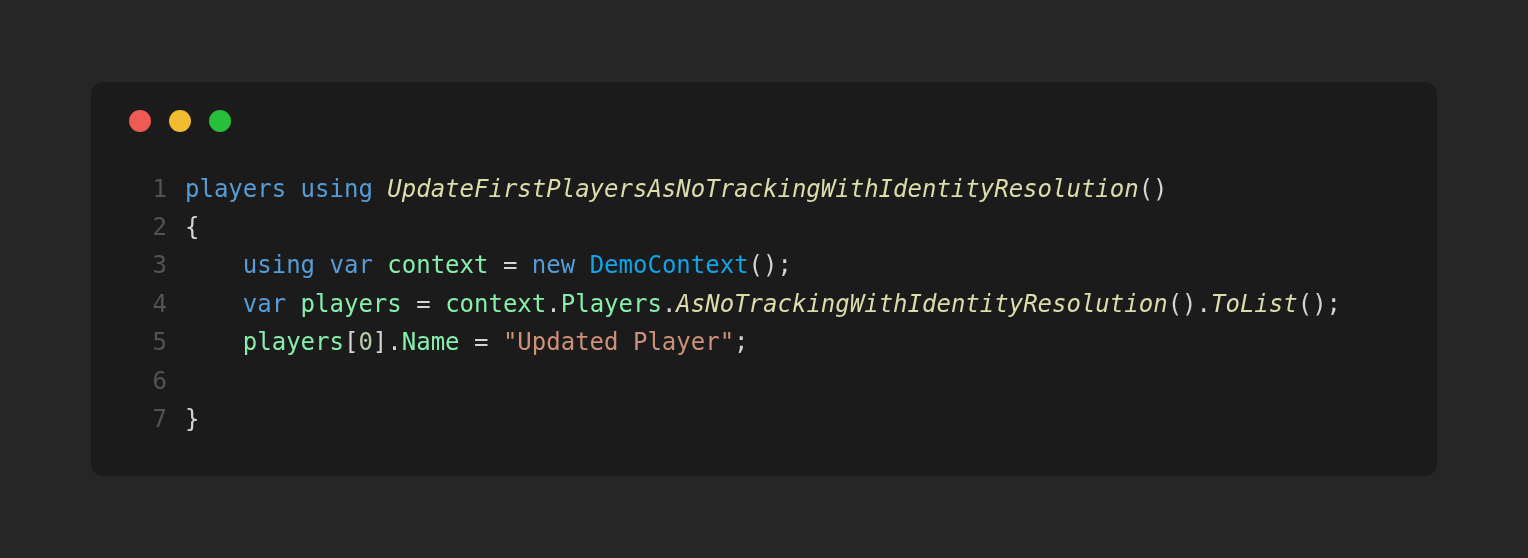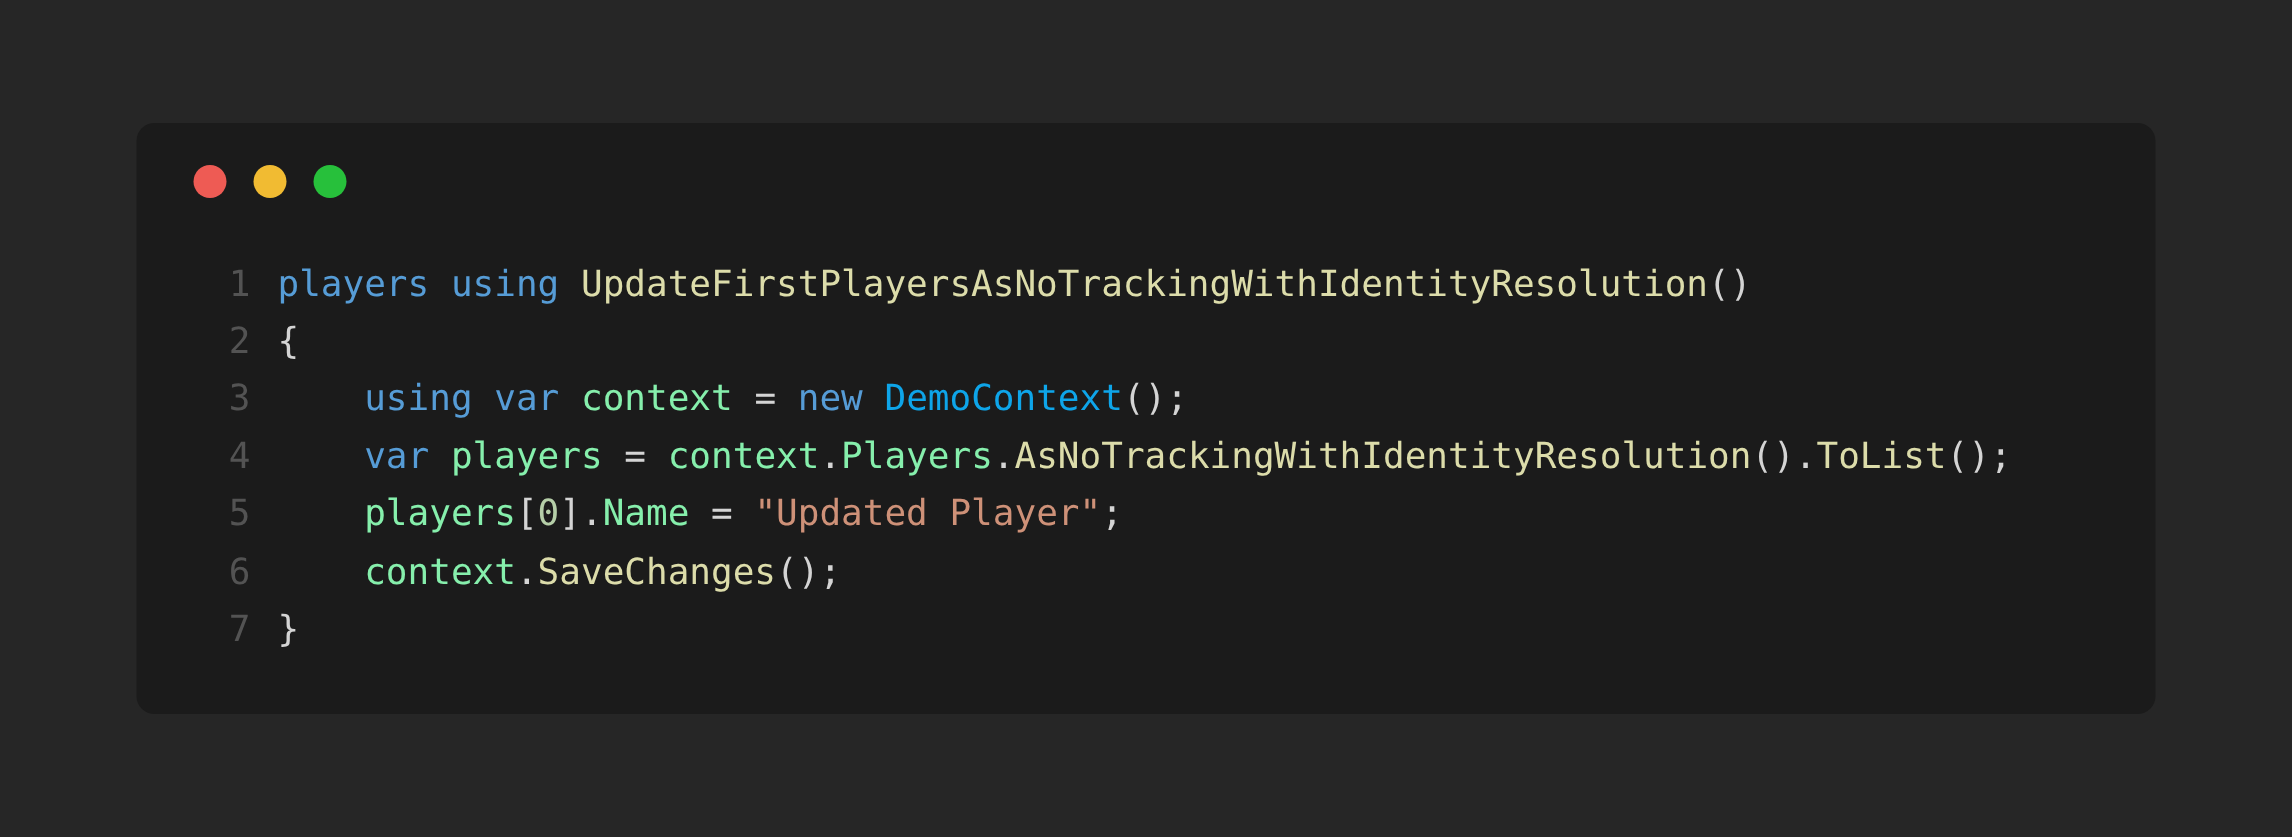--- a/index.html
+++ b/index.html
@@ -50,37 +50,37 @@
       margin-right: 18px;
       user-select: none;
       font-weight: 400;
     }
     .code-content {
       color: #d8d8d8;
       font-weight: 500;
     }
     .tok-keyword { color: #569cd6; }
     .tok-type { color: #0ea5e9; }
-    .tok-method { color: #dcdcaa; }
+    .tok-method { color: #dcdcaa; font-style: italic; }
     .tok-string { color: #ce9178; }
     .tok-number { color: #b5cea8; }
     .tok-punc { color: #d4d4d4; }
     .tok-ident { color: #86efac; }
   </style>
 </head>
 <body>
 
 <div class="code-window">
   <div class="traffic-lights">
     <div class="tl-dot tl-red"></div>
     <div class="tl-dot tl-yellow"></div>
     <div class="tl-dot tl-green"></div>
   </div>
   <div class="code-area" id="code-area">
       <div class="code-line"><span class="line-number">1</span><span class="code-content"><span class="tok-keyword">players</span><span class="tok-punc"> </span><span class="tok-keyword">using</span><span class="tok-punc"> </span><span class="tok-method">UpdateFirstPlayersAsNoTrackingWithIdentityResolution</span><span class="tok-punc">()</span></span></div>
       <div class="code-line"><span class="line-number">2</span><span class="code-content"><span class="tok-punc">{</span></span></div>
       <div class="code-line"><span class="line-number">3</span><span class="code-content"><span class="tok-punc">    </span><span class="tok-keyword">using</span><span class="tok-punc"> </span><span class="tok-keyword">var</span><span class="tok-punc"> </span><span class="tok-ident">context</span><span class="tok-punc"> = </span><span class="tok-keyword">new</span><span class="tok-punc"> </span><span class="tok-type">DemoContext</span><span class="tok-punc">();</span></span></div>
       <div class="code-line"><span class="line-number">4</span><span class="code-content"><span class="tok-punc">    </span><span class="tok-keyword">var</span><span class="tok-punc"> </span><span class="tok-ident">players</span><span class="tok-punc"> = </span><span class="tok-ident">context</span><span class="tok-punc">.</span><span class="tok-ident">Players</span><span class="tok-punc">.</span><span class="tok-method">AsNoTrackingWithIdentityResolution</span><span class="tok-punc">().</span><span class="tok-method">ToList</span><span class="tok-punc">();</span></span></div>
       <div class="code-line"><span class="line-number">5</span><span class="code-content"><span class="tok-punc">    </span><span class="tok-ident">players</span><span class="tok-punc">[</span><span class="tok-number">0</span><span class="tok-punc">].</span><span class="tok-ident">Name</span><span class="tok-punc"> = </span><span class="tok-string">"Updated Player"</span><span class="tok-punc">;</span></span></div>
-      <div class="code-line"><span class="line-number">6</span><span class="code-content"><span class="tok-punc">    </span><span class="tok-ident">context</span><span class="tok-punc">.</span><span class="tok-method">SaveChanges</span><span class="tok-punc">();</span></span></div>
+      <div class="code-line"><span class="line-number">6</span></div>
       <div class="code-line"><span class="line-number">7</span><span class="code-content"><span class="tok-punc">}</span></span></div>
     </div>
 </div>
 
 </body></html>

